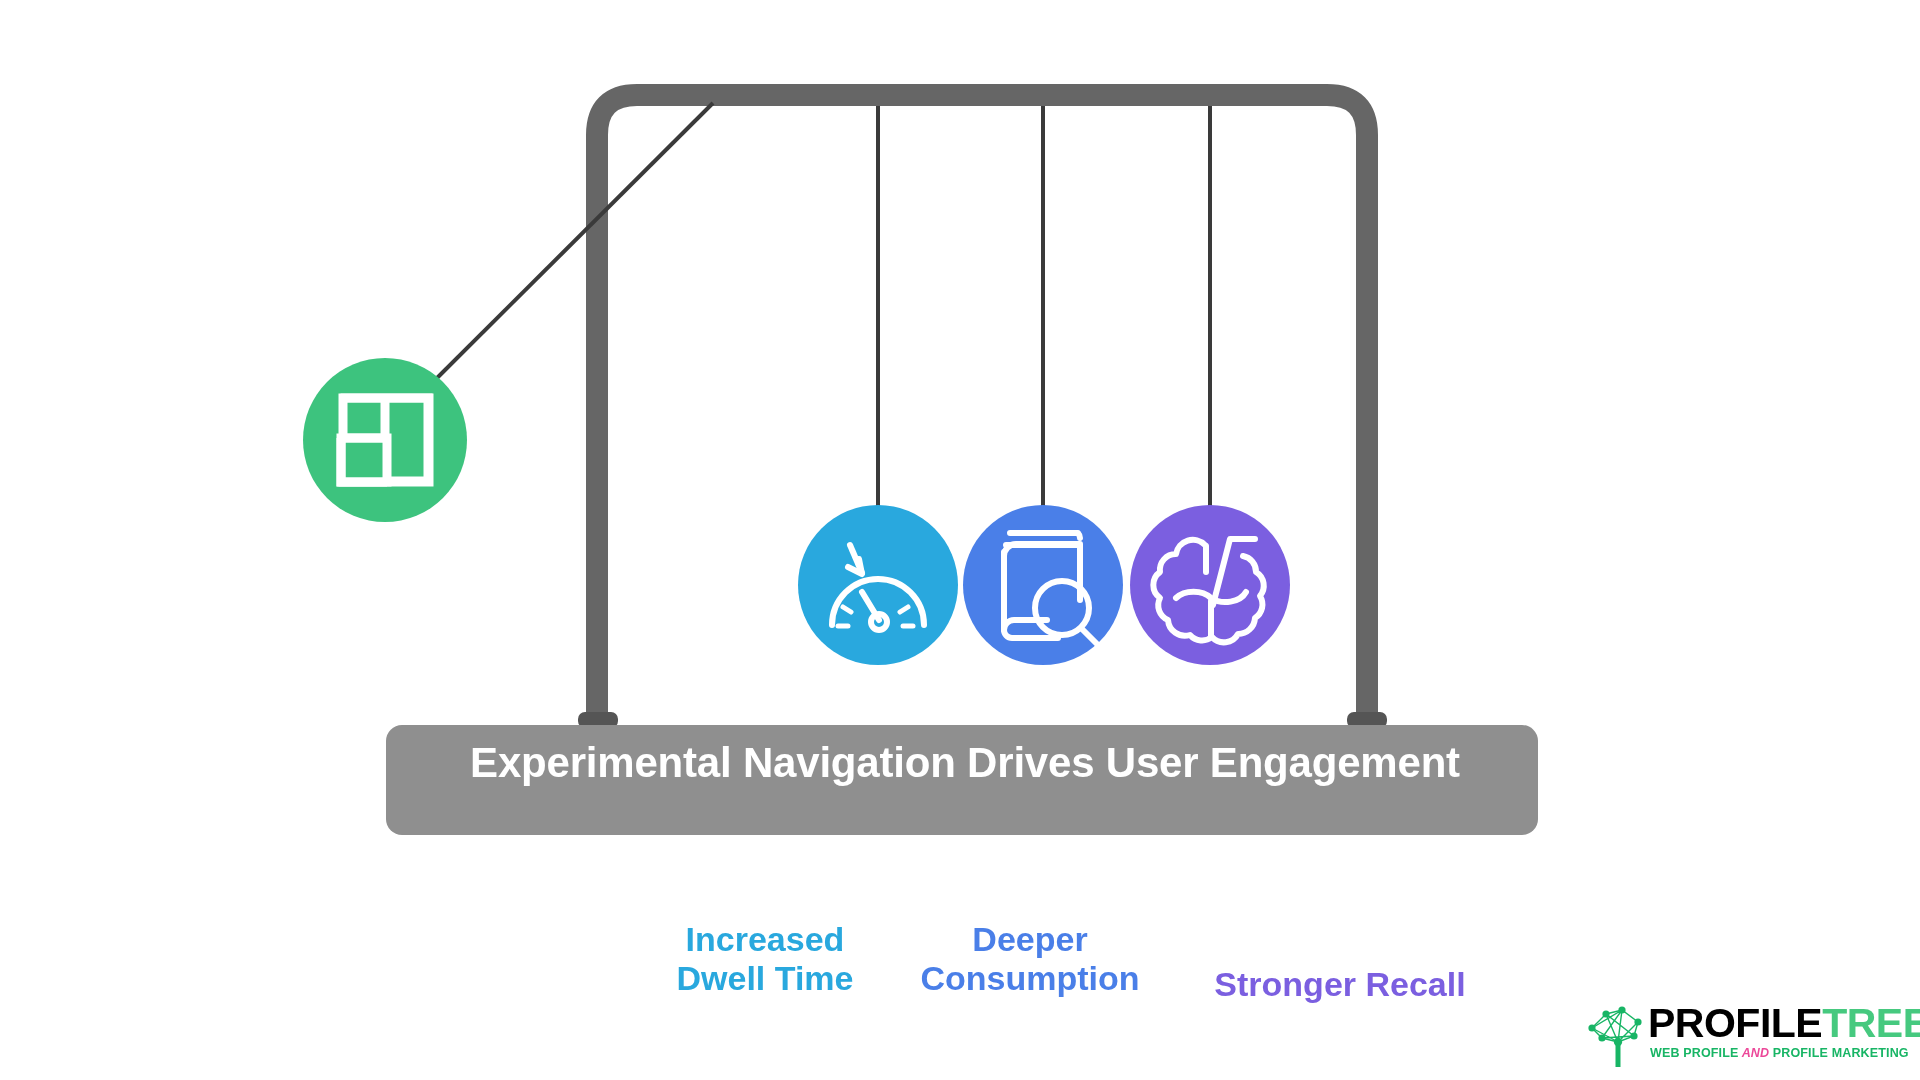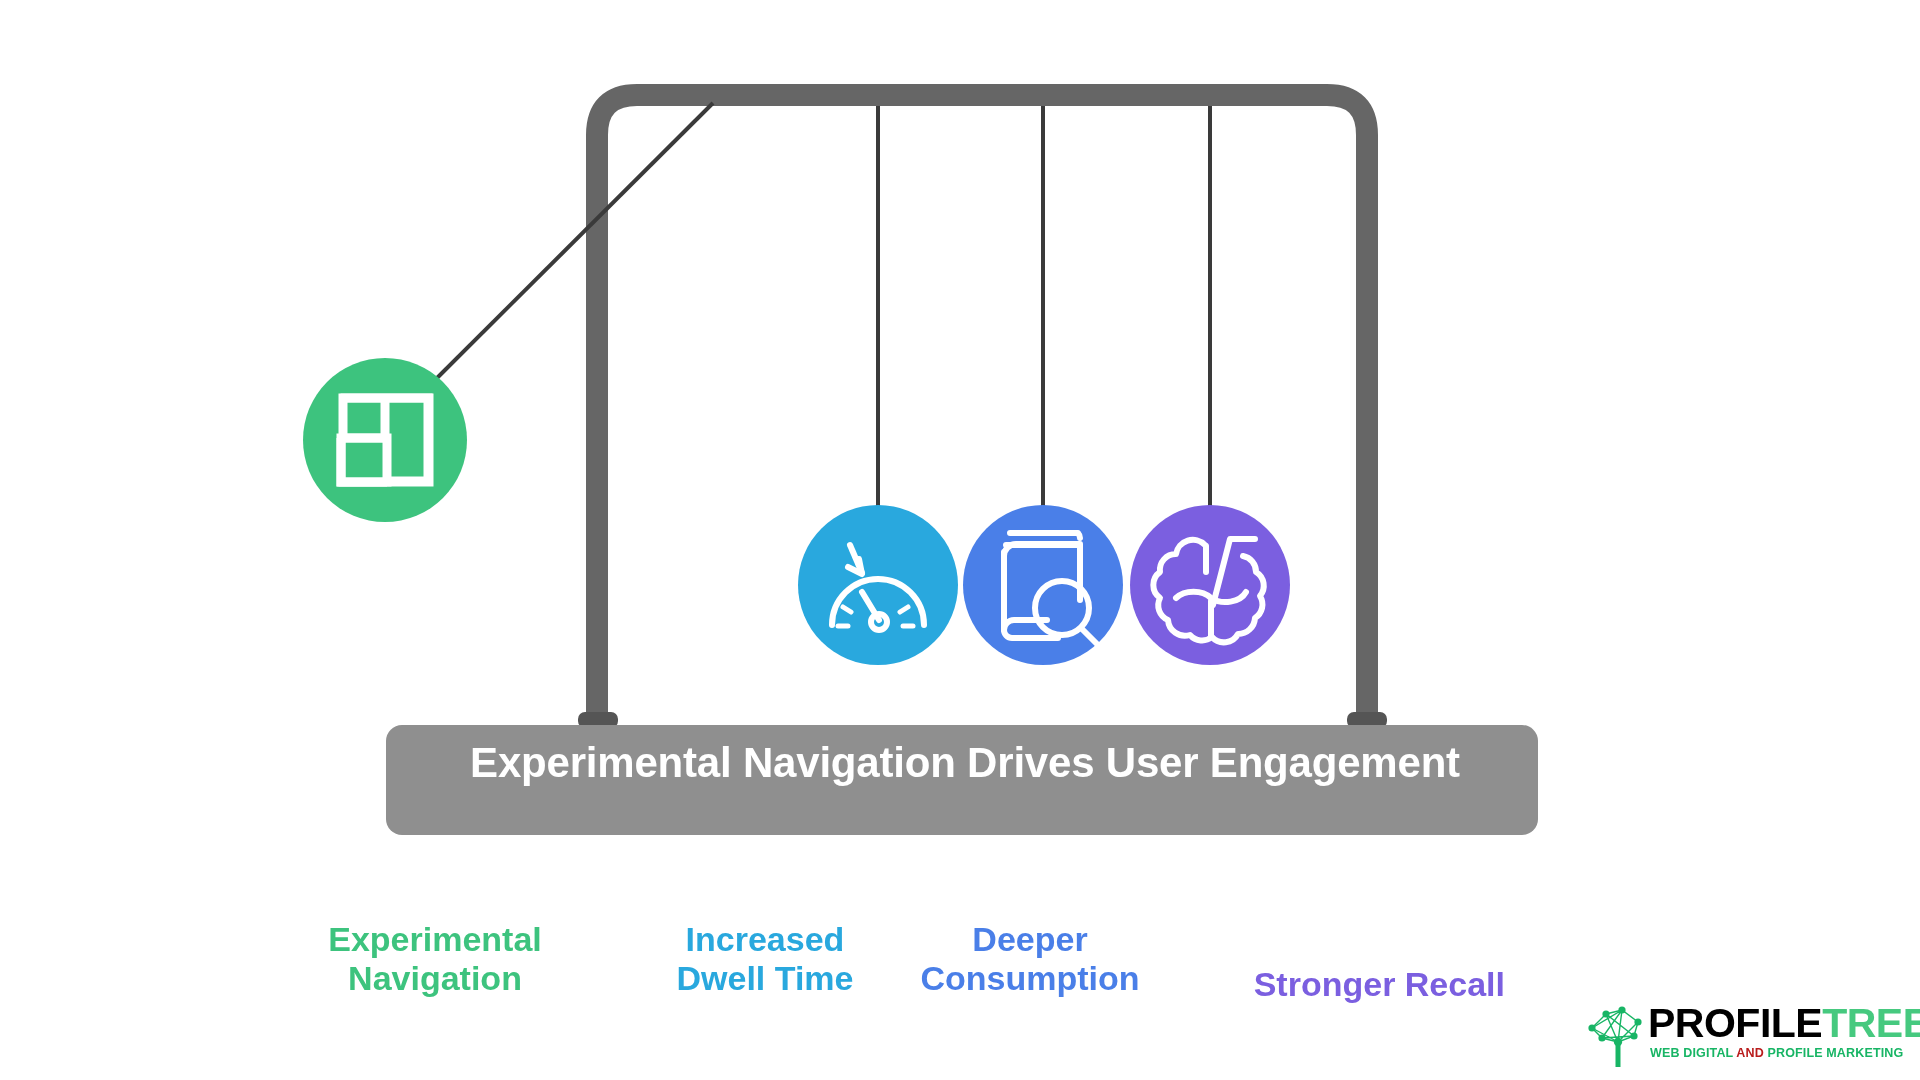--- a/index.html
+++ b/index.html
@@ -94,21 +94,21 @@
     left: 66px;
     top: 46px;
     width: 254px;
     font-size: 12.5px;
     font-weight: bold;
     letter-spacing: 0.15px;
     line-height: 14px;
     white-space: nowrap;
   }
   .tag-a { color: #18B565; }
-  .tag-b { color: #b91c1c; }
+  .tag-b { color: #ec4899; font-style: italic; }
 </style>
 </head>
 <body>
 
 <div id="stage">
 
   <svg id="cradle-svg" viewBox="0 0 1920 1080">
 
     <path d="M 597 728 L 597 135 Q 597 95 637 95 L 1327 95 Q 1367 95 1367 135 L 1367 728" fill="none" stroke="#666666" stroke-width="22" stroke-linecap="butt"></path>
 
@@ -196,42 +196,40 @@
         <path d="M 1176 598 A 22 16 0 0 1 1211 598 A 22 16 0 0 0 1246 592"></path>
 
         <path d="M 1255 539 L 1230 539 L 1213 605"></path>
       </g>
     </g>
 
   </svg>
 
   <div class="plaque-text">Experimental Navigation Drives User Engagement</div>
 
-  <div class="caption" id="caption-0" style="color: rgb(61, 195, 126);">Experimental
-Navigation</div>
   <div class="caption" id="caption-1" style="color: rgb(41, 168, 222);">Increased
 Dwell Time</div>
   <div class="caption" id="caption-2" style="color: rgb(74, 127, 232);">Deeper
 Consumption</div>
-  <div class="caption" id="caption-3" style="color: rgb(123, 95, 224); text-align: right;">Stronger Recall</div>
+  <div class="caption" id="caption-3" style="color: rgb(123, 95, 224);">Stronger Recall</div>
 
   <div id="logo">
     <svg id="logo-mark" viewBox="0 0 64 66">
       <g stroke="#18B565" stroke-width="1.4" fill="none">
         <path d="M8 26 L22 12 L38 8 L54 20 L50 34 L34 40 L18 36 Z"></path>
         <path d="M8 26 L34 40 M22 12 L34 40 M38 8 L34 40 M54 20 L34 40 M50 34 L18 36 M22 12 L50 34 M8 26 L38 8 M18 36 L38 8"></path>
       </g>
       <g fill="#18B565">
         <circle cx="8" cy="26" r="3.6"></circle>
         <circle cx="22" cy="12" r="3.6"></circle>
         <circle cx="38" cy="8" r="3.6"></circle>
         <circle cx="54" cy="20" r="3.6"></circle>
         <circle cx="50" cy="34" r="3.6"></circle>
         <circle cx="34" cy="40" r="4.2"></circle>
         <circle cx="18" cy="36" r="3.6"></circle>
       </g>
       <rect x="31.5" y="38" width="5" height="27" fill="#18B565"></rect>
     </svg>
     <div id="logo-wordmark"><span class="logo-profile">PROFILE</span><span class="logo-tree">TREE</span></div>
-    <div id="logo-tagline"><span class="tag-a">WEB DIGITAL</span><span class="tag-b"> AND </span><span class="tag-a">PROFILE MARKETING</span></div>
+    <div id="logo-tagline"><span class="tag-a">WEB PROFILE</span><span class="tag-b"> AND </span><span class="tag-a">PROFILE MARKETING</span></div>
   </div>
 
 </div>
 
 </body></html>

